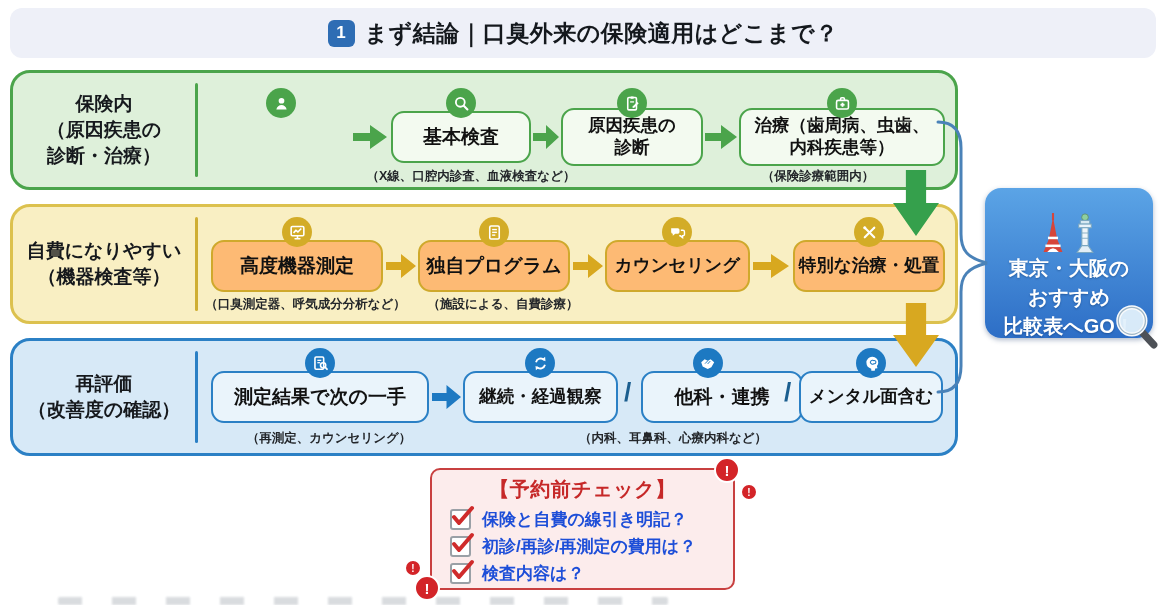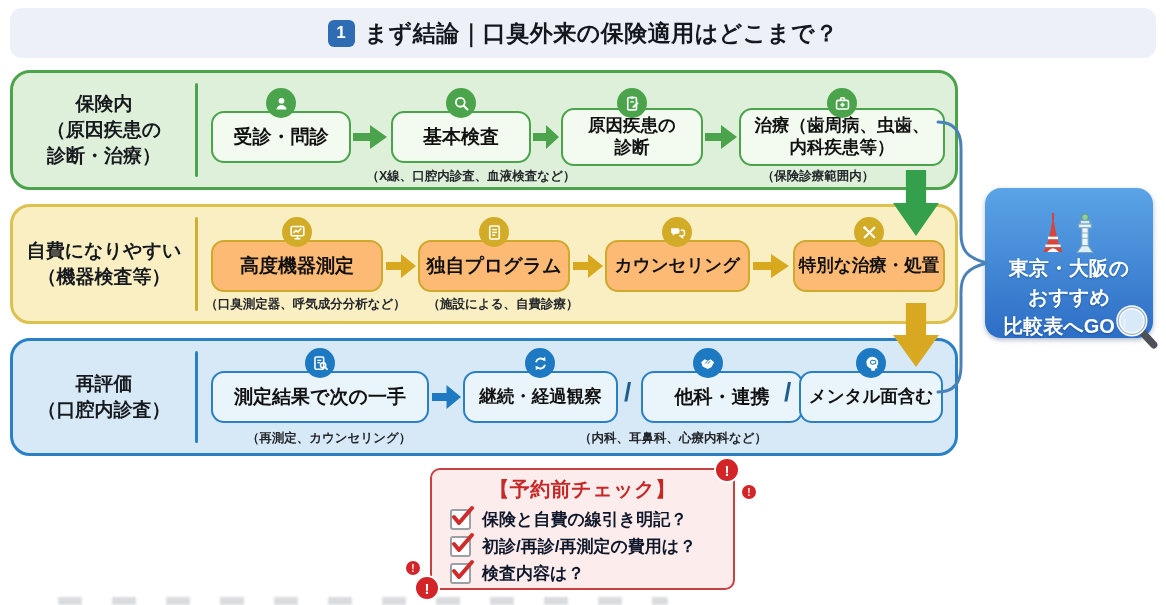--- a/index.html
+++ b/index.html
@@ -49,21 +49,21 @@
     background:linear-gradient(180deg,#5ba4e6,#2d6ec6);box-shadow:0 2px 5px rgba(30,60,110,.35);
     display:flex;flex-direction:column;align-items:center;padding-top:24px;box-sizing:border-box;cursor:pointer;}
   .towers{display:flex;gap:6px;align-items:flex-end;height:42px;}
   .cta-line{color:#fff;font-weight:bold;font-size:20px;line-height:1.45;text-shadow:0 1px 2px rgba(0,40,90,.4);}
   .cta-mag{position:absolute;left:1110px;top:299px;z-index:7;}
   
   .precheck{position:absolute;left:430px;top:468px;width:305px;height:122px;background:#fcecec;
     border:2.5px solid #c84040;border-radius:10px;box-sizing:border-box;z-index:5;}
   .precheck-title{margin-top:6px;text-align:center;color:#c62828;font-weight:bold;font-size:20px;letter-spacing:.5px;}
   .check-items{position:absolute;left:18px;top:36px;}
-  .check-item{display:flex;align-items:center;gap:11px;height:27px;font-size:17px;font-weight:bold;color:#0f172a;}
+  .check-item{display:flex;align-items:center;gap:11px;height:27px;font-size:17px;font-weight:bold;color:#1d4ed8;}
   .checkbox{position:relative;width:17px;height:17px;background:#fff;border:2px solid #9aa0a6;border-radius:3px;flex:0 0 auto;}
   .checkbox svg{position:absolute;left:-2px;top:-6px;width:24px;height:22px;overflow:visible;}
   .alert{position:absolute;background:#d32428;color:#fff;border:2px solid #fff;border-radius:50%;
     display:flex;align-items:center;justify-content:center;font-weight:bold;z-index:8;box-sizing:content-box;}
   .alert.big{width:22px;height:22px;font-size:15px;}
   .alert.small{width:14px;height:14px;font-size:10px;}
   .cutoff-hint{position:absolute;left:58px;top:597px;width:610px;height:8px;opacity:.28;border-radius:2px;
     background:repeating-linear-gradient(90deg,#7b8590 0 24px,transparent 24px 54px);filter:blur(1px);}
 </style>
 </head>
@@ -83,23 +83,20 @@
       <div>診断・治療）</div>
     </div>
     <div class="divider"></div>
 
     <span class="icon-circle" style="left:253px;top:15px;">
         <svg viewBox="0 0 24 24">
           <circle cx="12" cy="8.5" r="3.6" fill="#fff"></circle>
           <path d="M5.5 19.5c.8-3.8 3.4-5.7 6.5-5.7s5.7 1.9 6.5 5.7z" fill="#fff"></path>
         </svg>
       </span>
-    <div class="sbox" style="left:198px;top:38px;width:140px;height:52px;">
-      <span>受診・問診</span>
-    </div>
     <div class="harrow" style="left:340px;top:52px;width:34px;height:24px;"></div>
 
     <span class="icon-circle" style="left:433px;top:15px;">
         <svg viewBox="0 0 24 24">
           <circle cx="10.5" cy="10.5" r="5.6" fill="none" stroke="#fff" stroke-width="2.3"></circle>
           <line x1="14.8" y1="14.8" x2="19.5" y2="19.5" stroke="#fff" stroke-width="2.6" stroke-linecap="round"></line>
         </svg>
       </span>
     <div class="sbox" style="left:378px;top:38px;width:140px;height:52px;">
       <span>基本検査</span>
@@ -193,21 +190,21 @@
       <span class="sm">特別な治療・処置</span>
     </div>
 
     <div class="caption" style="left:175px;top:89px;width:235px;">（口臭測定器、呼気成分分析など）</div>
     <div class="caption" style="left:400px;top:89px;width:180px;">（施設による、自費診療）</div>
   </section>
 
   <section class="row blue">
     <div class="row-label">
       <div>再評価</div>
-      <div>（口腔内診査）</div>
+      <div>（改善度の確認）</div>
     </div>
     <div class="divider"></div>
 
     <span class="icon-circle" style="left:292px;top:7px;">
         <svg viewBox="0 0 24 24">
           <rect x="5" y="3.8" width="11" height="15.4" rx="1.5" fill="none" stroke="#fff" stroke-width="2"></rect>
           <line x1="8" y1="8" x2="13" y2="8" stroke="#fff" stroke-width="1.6"></line>
           <line x1="8" y1="11" x2="11.5" y2="11" stroke="#fff" stroke-width="1.6"></line>
           <circle cx="15.3" cy="14.3" r="3.3" fill="none" stroke="#fff" stroke-width="2"></circle>
           <line x1="17.7" y1="16.7" x2="20.2" y2="19.2" stroke="#fff" stroke-width="2.3" stroke-linecap="round"></line>

